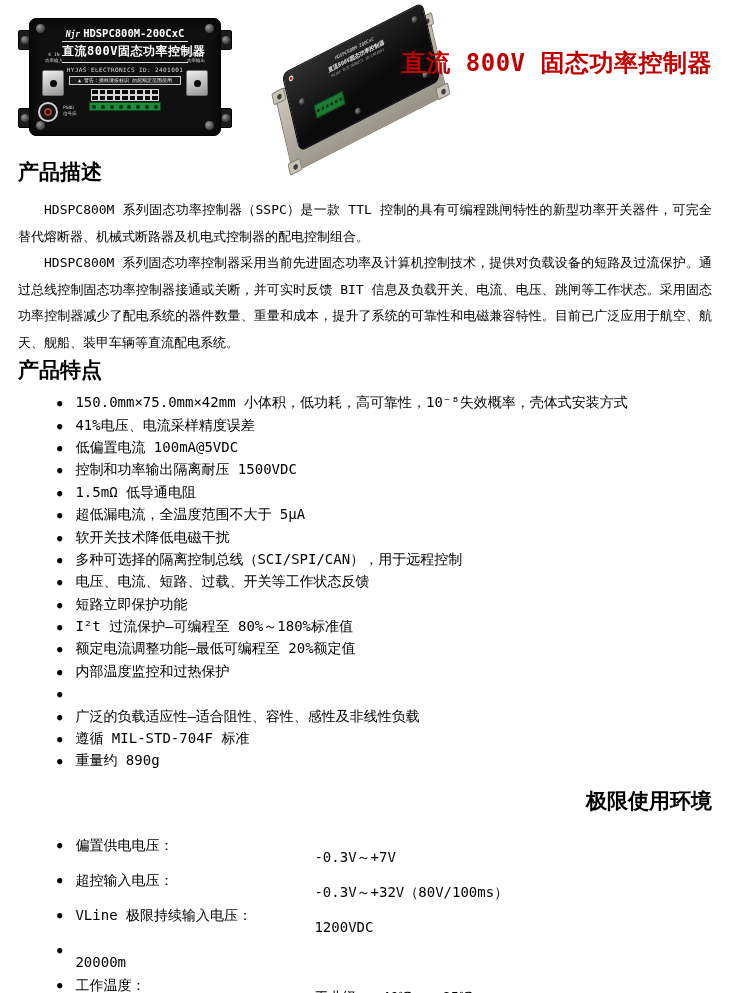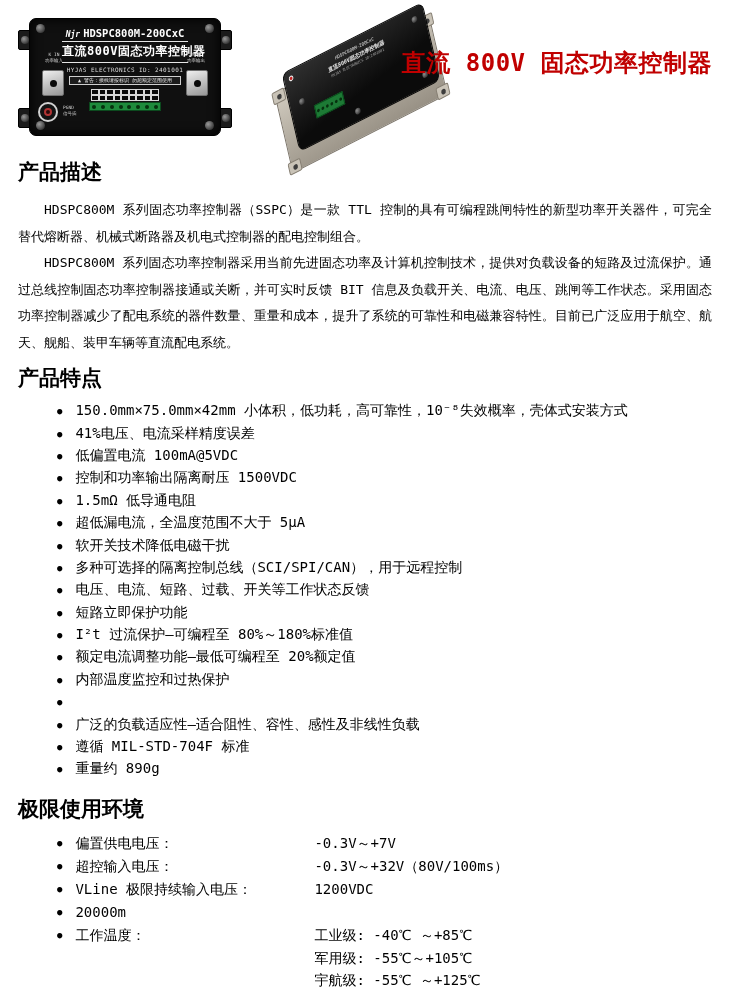--- a/index.html
+++ b/index.html
@@ -72,30 +72,30 @@
   .title-block { position:absolute; right:0px; top:22px; text-align:right; }
   .p-title { font-family:"DejaVu Sans Mono","Liberation Mono",monospace; font-weight:bold;
              font-size:26px; letter-spacing:2px; color:#000; white-space:nowrap; }
   .p-sub { margin-top:25px; font-family:"DejaVu Sans Mono",sans-serif; font-weight:bold;
            font-size:24px; letter-spacing:0.5px; white-space:nowrap; }
 
   
   h2.sec { font-family:"Liberation Sans","DejaVu Sans",sans-serif; font-size:21px; font-weight:bold; color:#000; }
   .sec-desc h2 { margin:0 0 11px; }
   .para { font-size:13px; line-height:26.5px; text-align:justify; text-indent:2em; }
-  .sec-feat h2 { margin:8px 0 8px; }
+  .sec-feat h2 { margin:0 0 8px; }
   .feat-list { list-style:none; }
   .feat-list li { display:flex; align-items:center; height:22.4px; font-size:14px; padding-left:39px; white-space:nowrap; }
   .bullet { font-size:9px; margin-right:13px; flex:0 0 auto; }
-  .sec-lim h2 { margin:14px 0 9px; }
+  .sec-lim h2 { margin:14px 0 19px;text-align:right; }
   .lim-list { list-style:none; }
   .lim-row { display:flex; align-items:flex-start; font-size:14px; padding-left:39px; line-height:23px; }
   .lim-row .bullet { line-height:23px; }
   .lim-label { width:239px; flex:0 0 auto; white-space:nowrap; }
-  .lim-values div { white-space:nowrap; }
+  .lim-values div { white-space:nowrap;margin-top:12px; }
   .lim-values div + div { line-height:22px; }
 </style>
 </head>
 <body>
 
 <div class="page">
 
   <div class="header">
 
     <div class="dev-front">

